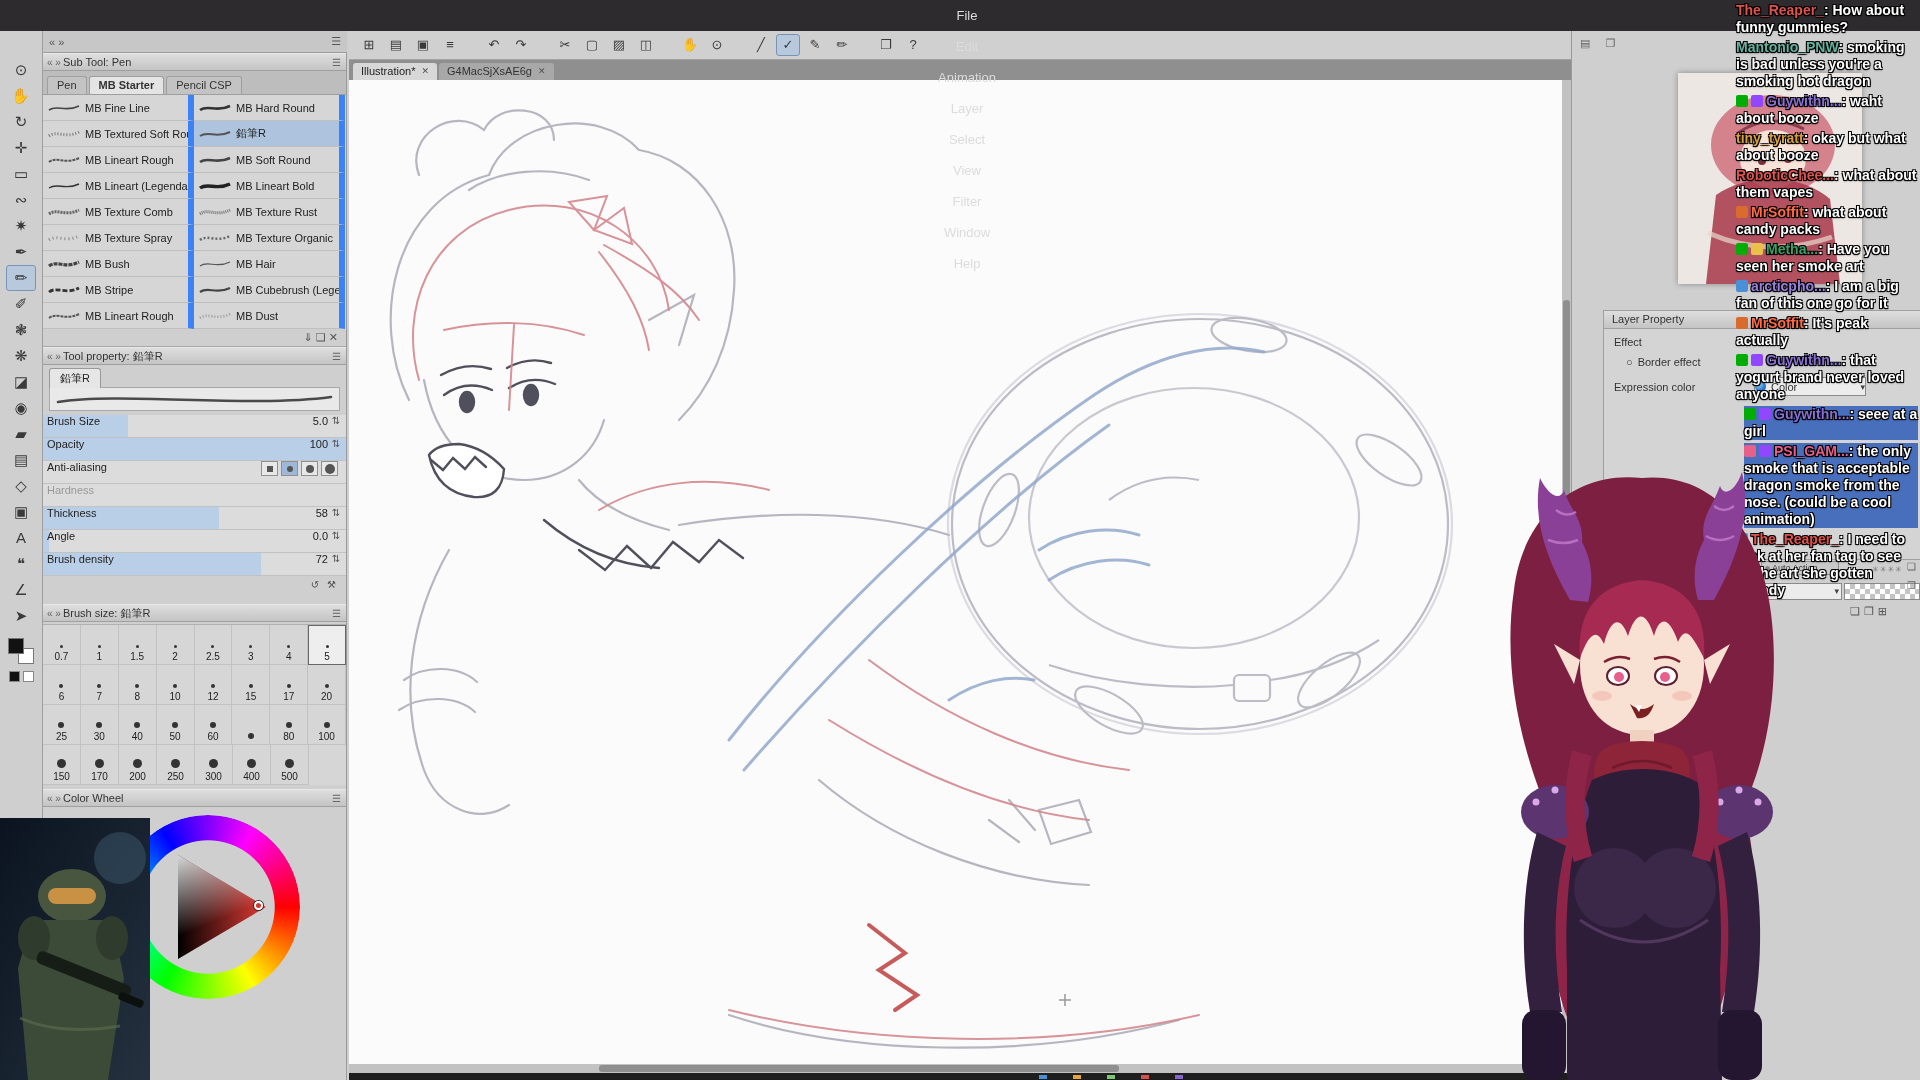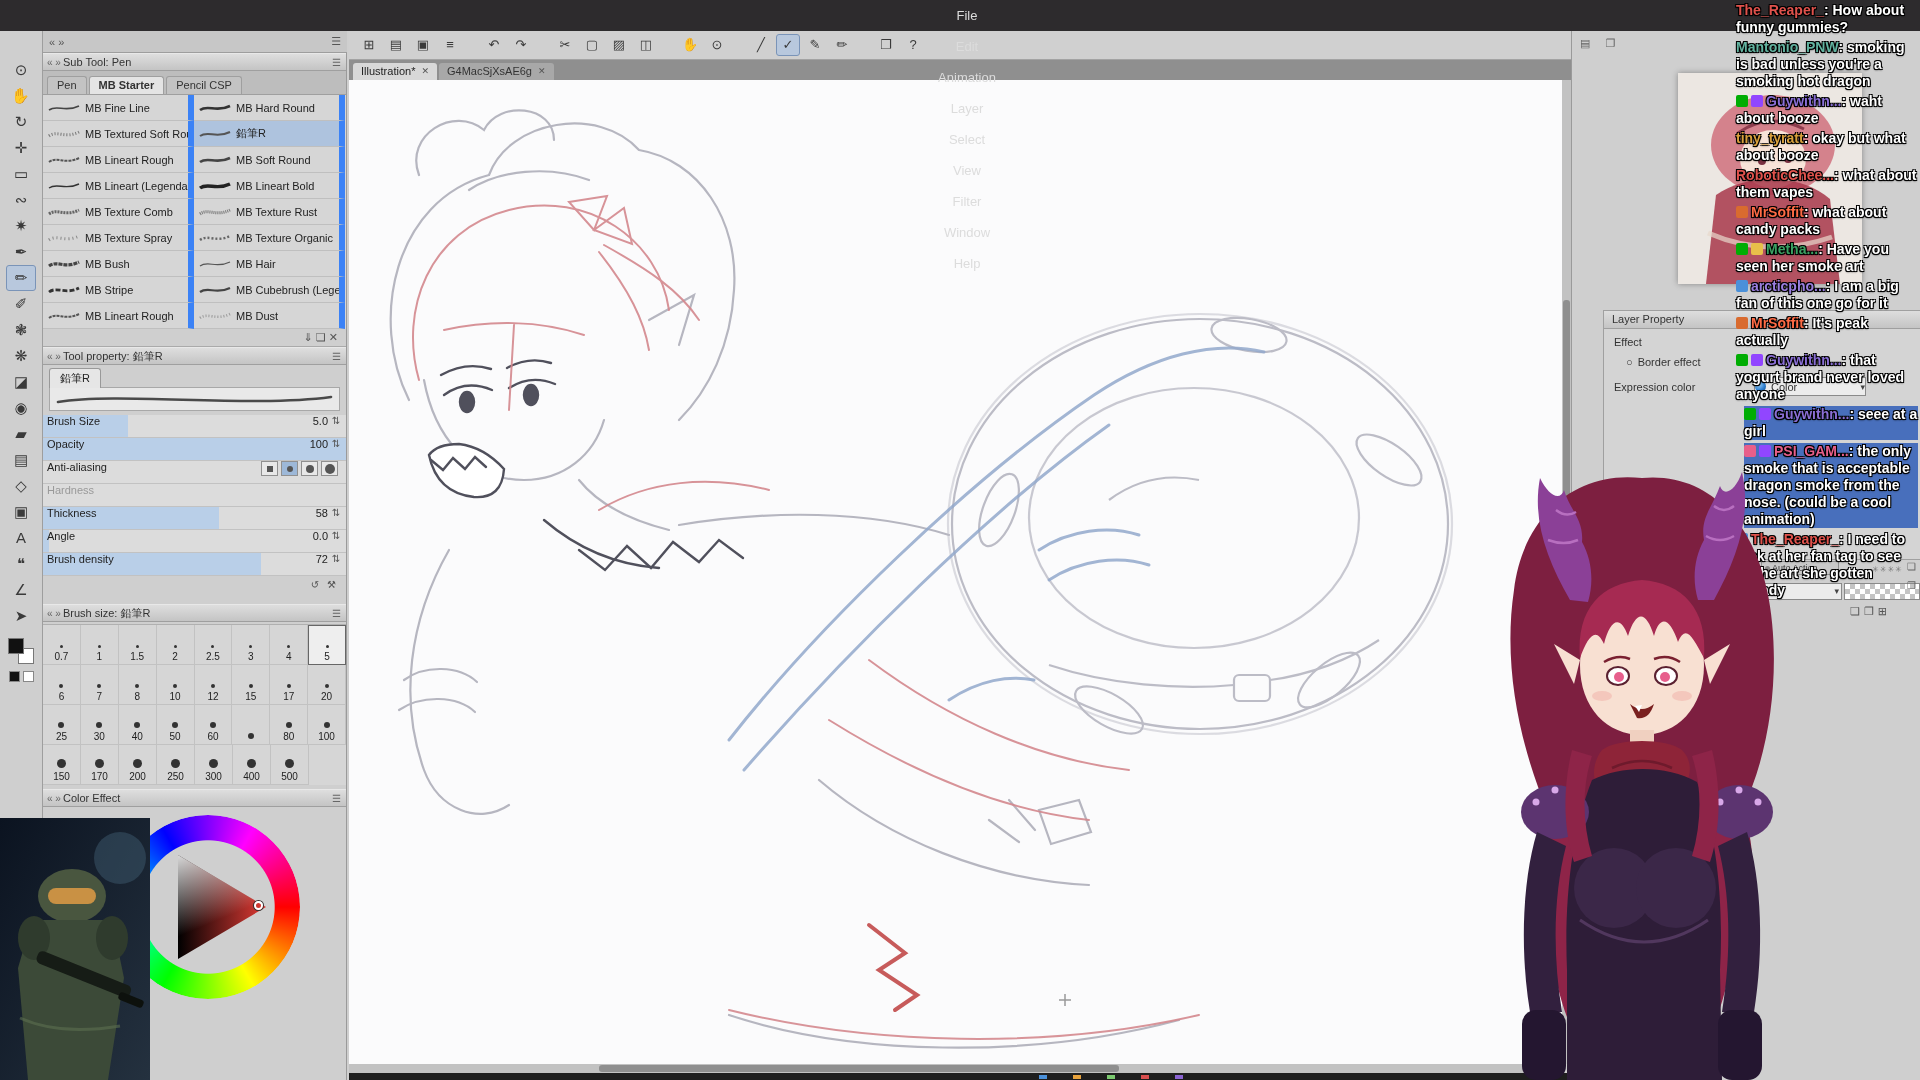--- a/index.html
+++ b/index.html
@@ -583,21 +583,21 @@
           </div>
         <div class="size-cell">
             <span class="size-dot"></span>
             <span>500</span>
           </div>
       </div>
     </div>
 
     <div class="panel-title" style="margin-top:4px;">
       <span class="chev">« »</span>
-      <span>Color Effect</span>
+      <span>Color Wheel</span>
       <span class="mright">☰</span>
     </div>
 
     <div class="wheel-area">
       <div class="wheel">
         <div class="wheel-ring"></div>
         <svg class="wheel-tri" viewBox="0 0 184 184">
           <defs>
             <linearGradient id="gRed" x1="0" y1="0" x2="1" y2="0">
               <stop offset="0" stop-color="#000"></stop>

